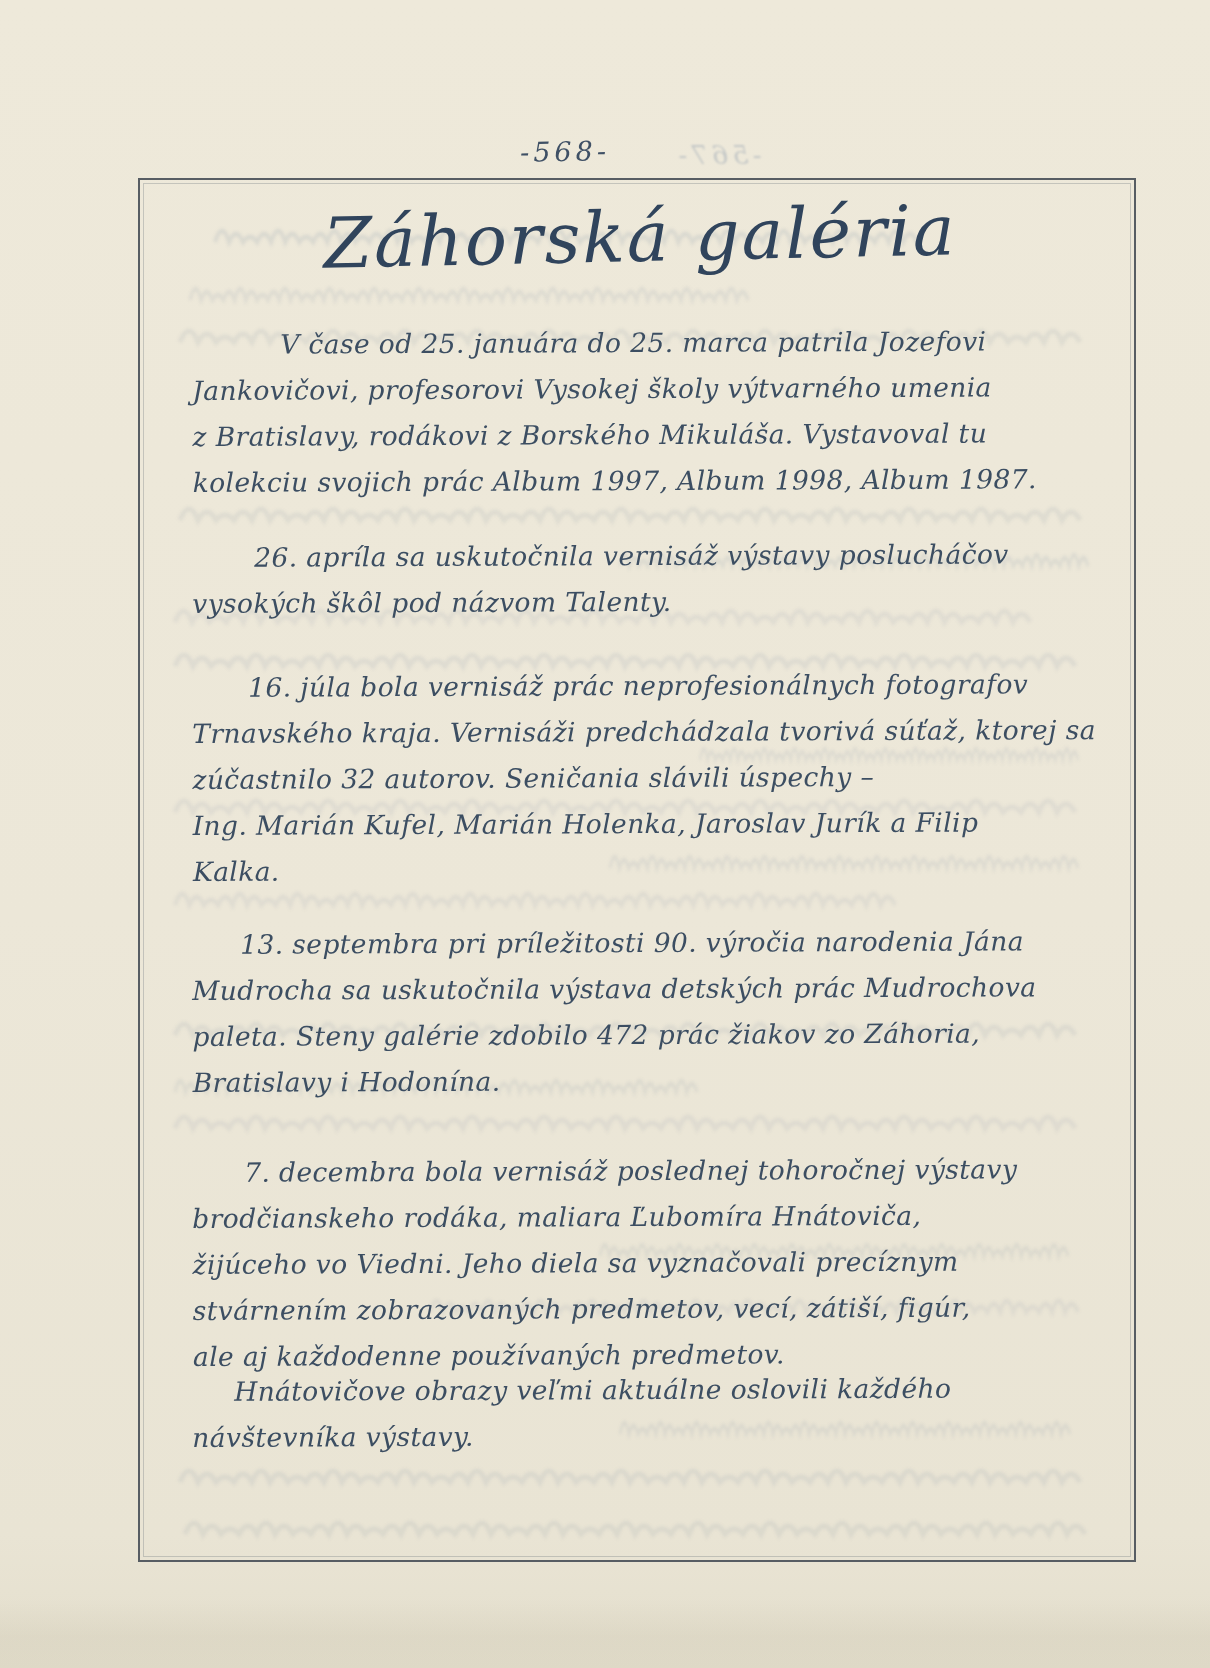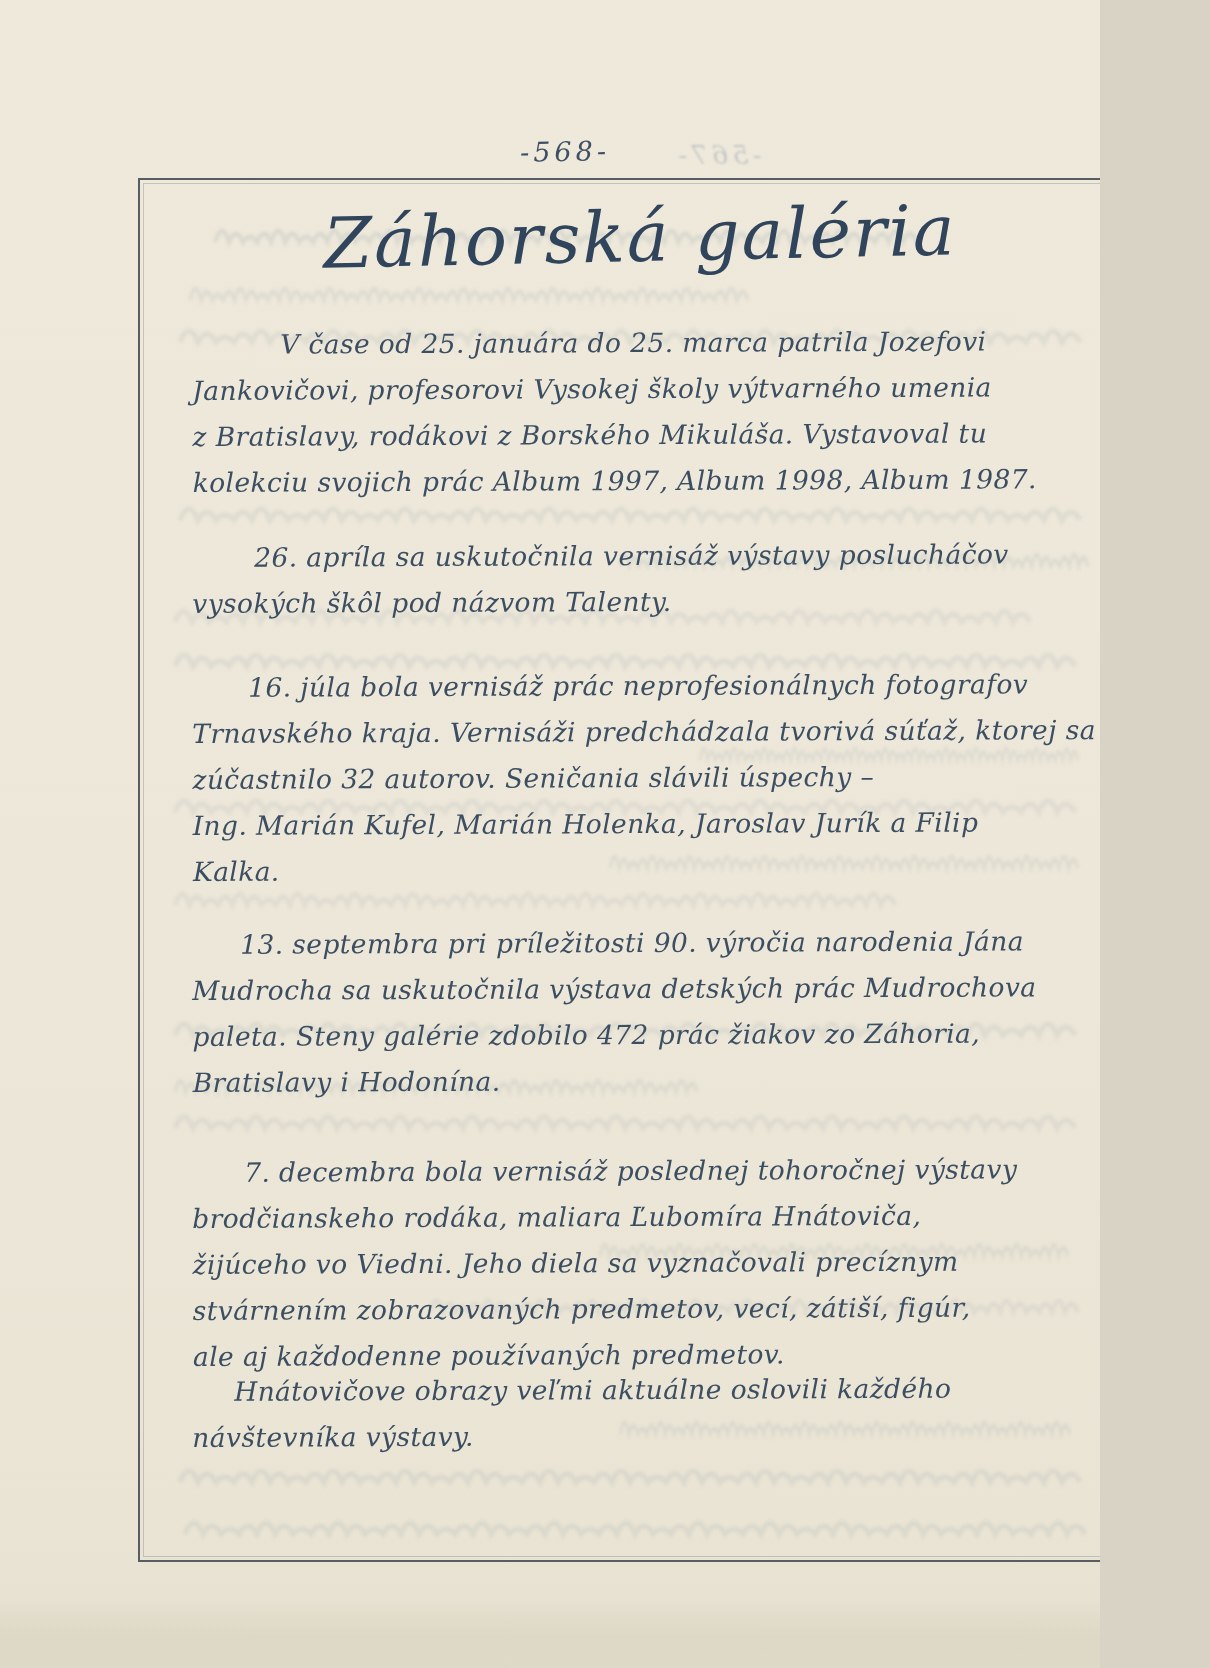--- a/index.html
+++ b/index.html
@@ -1,18 +1,18 @@
 <!DOCTYPE html>
 <html><head>
 <meta charset="utf-8">
 <style>
   html,body{margin:0;padding:0;background:#d8d3c4;}
   .page{
     position:relative;
-    width:1100px;height:1668px;
+    width:1210px;height:1668px;
     background:#ece7d8;
     background-image:
       linear-gradient(180deg, #eee9da 0%, #ece7d8 55%, #e9e4d4 92%, #e4dfcd 100%),
       radial-gradient(ellipse at 50% 40%, rgba(255,255,255,0.25), rgba(0,0,0,0.03));
     background-blend-mode:normal,multiply;
     overflow:hidden;
     font-family:"DejaVu Serif", serif;
   }
   .page-number{
     position:absolute; top:136px; left:565px;

